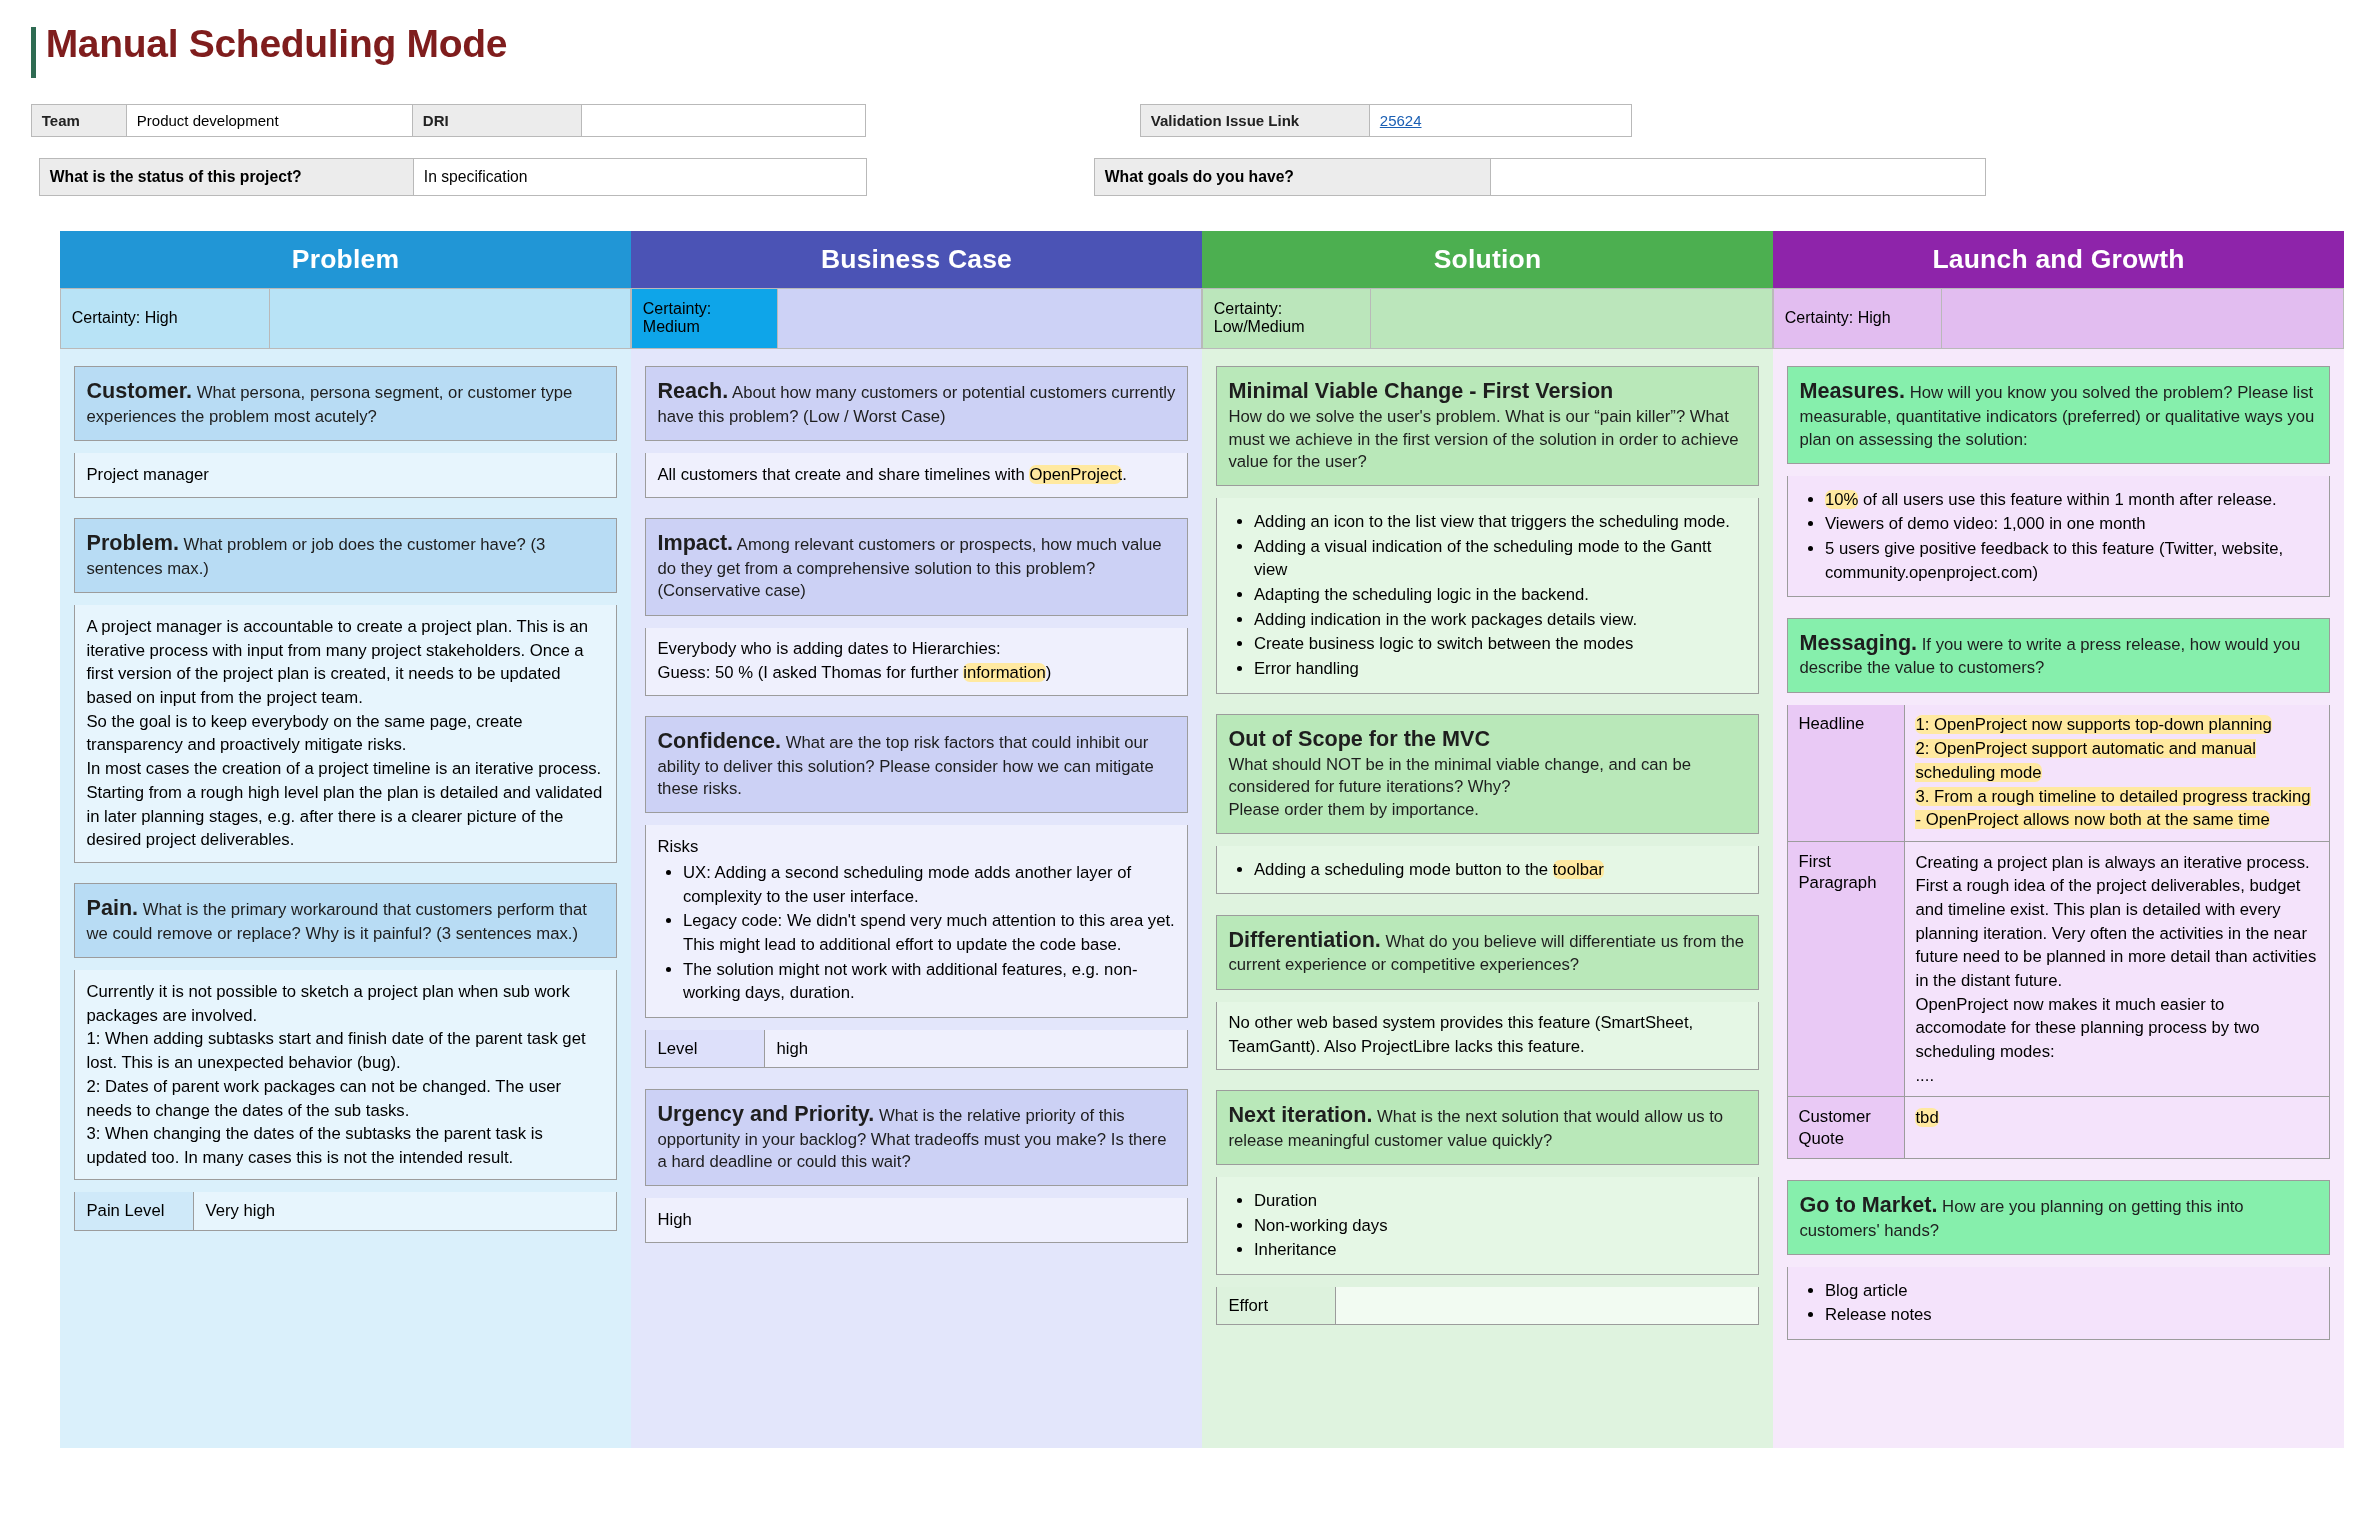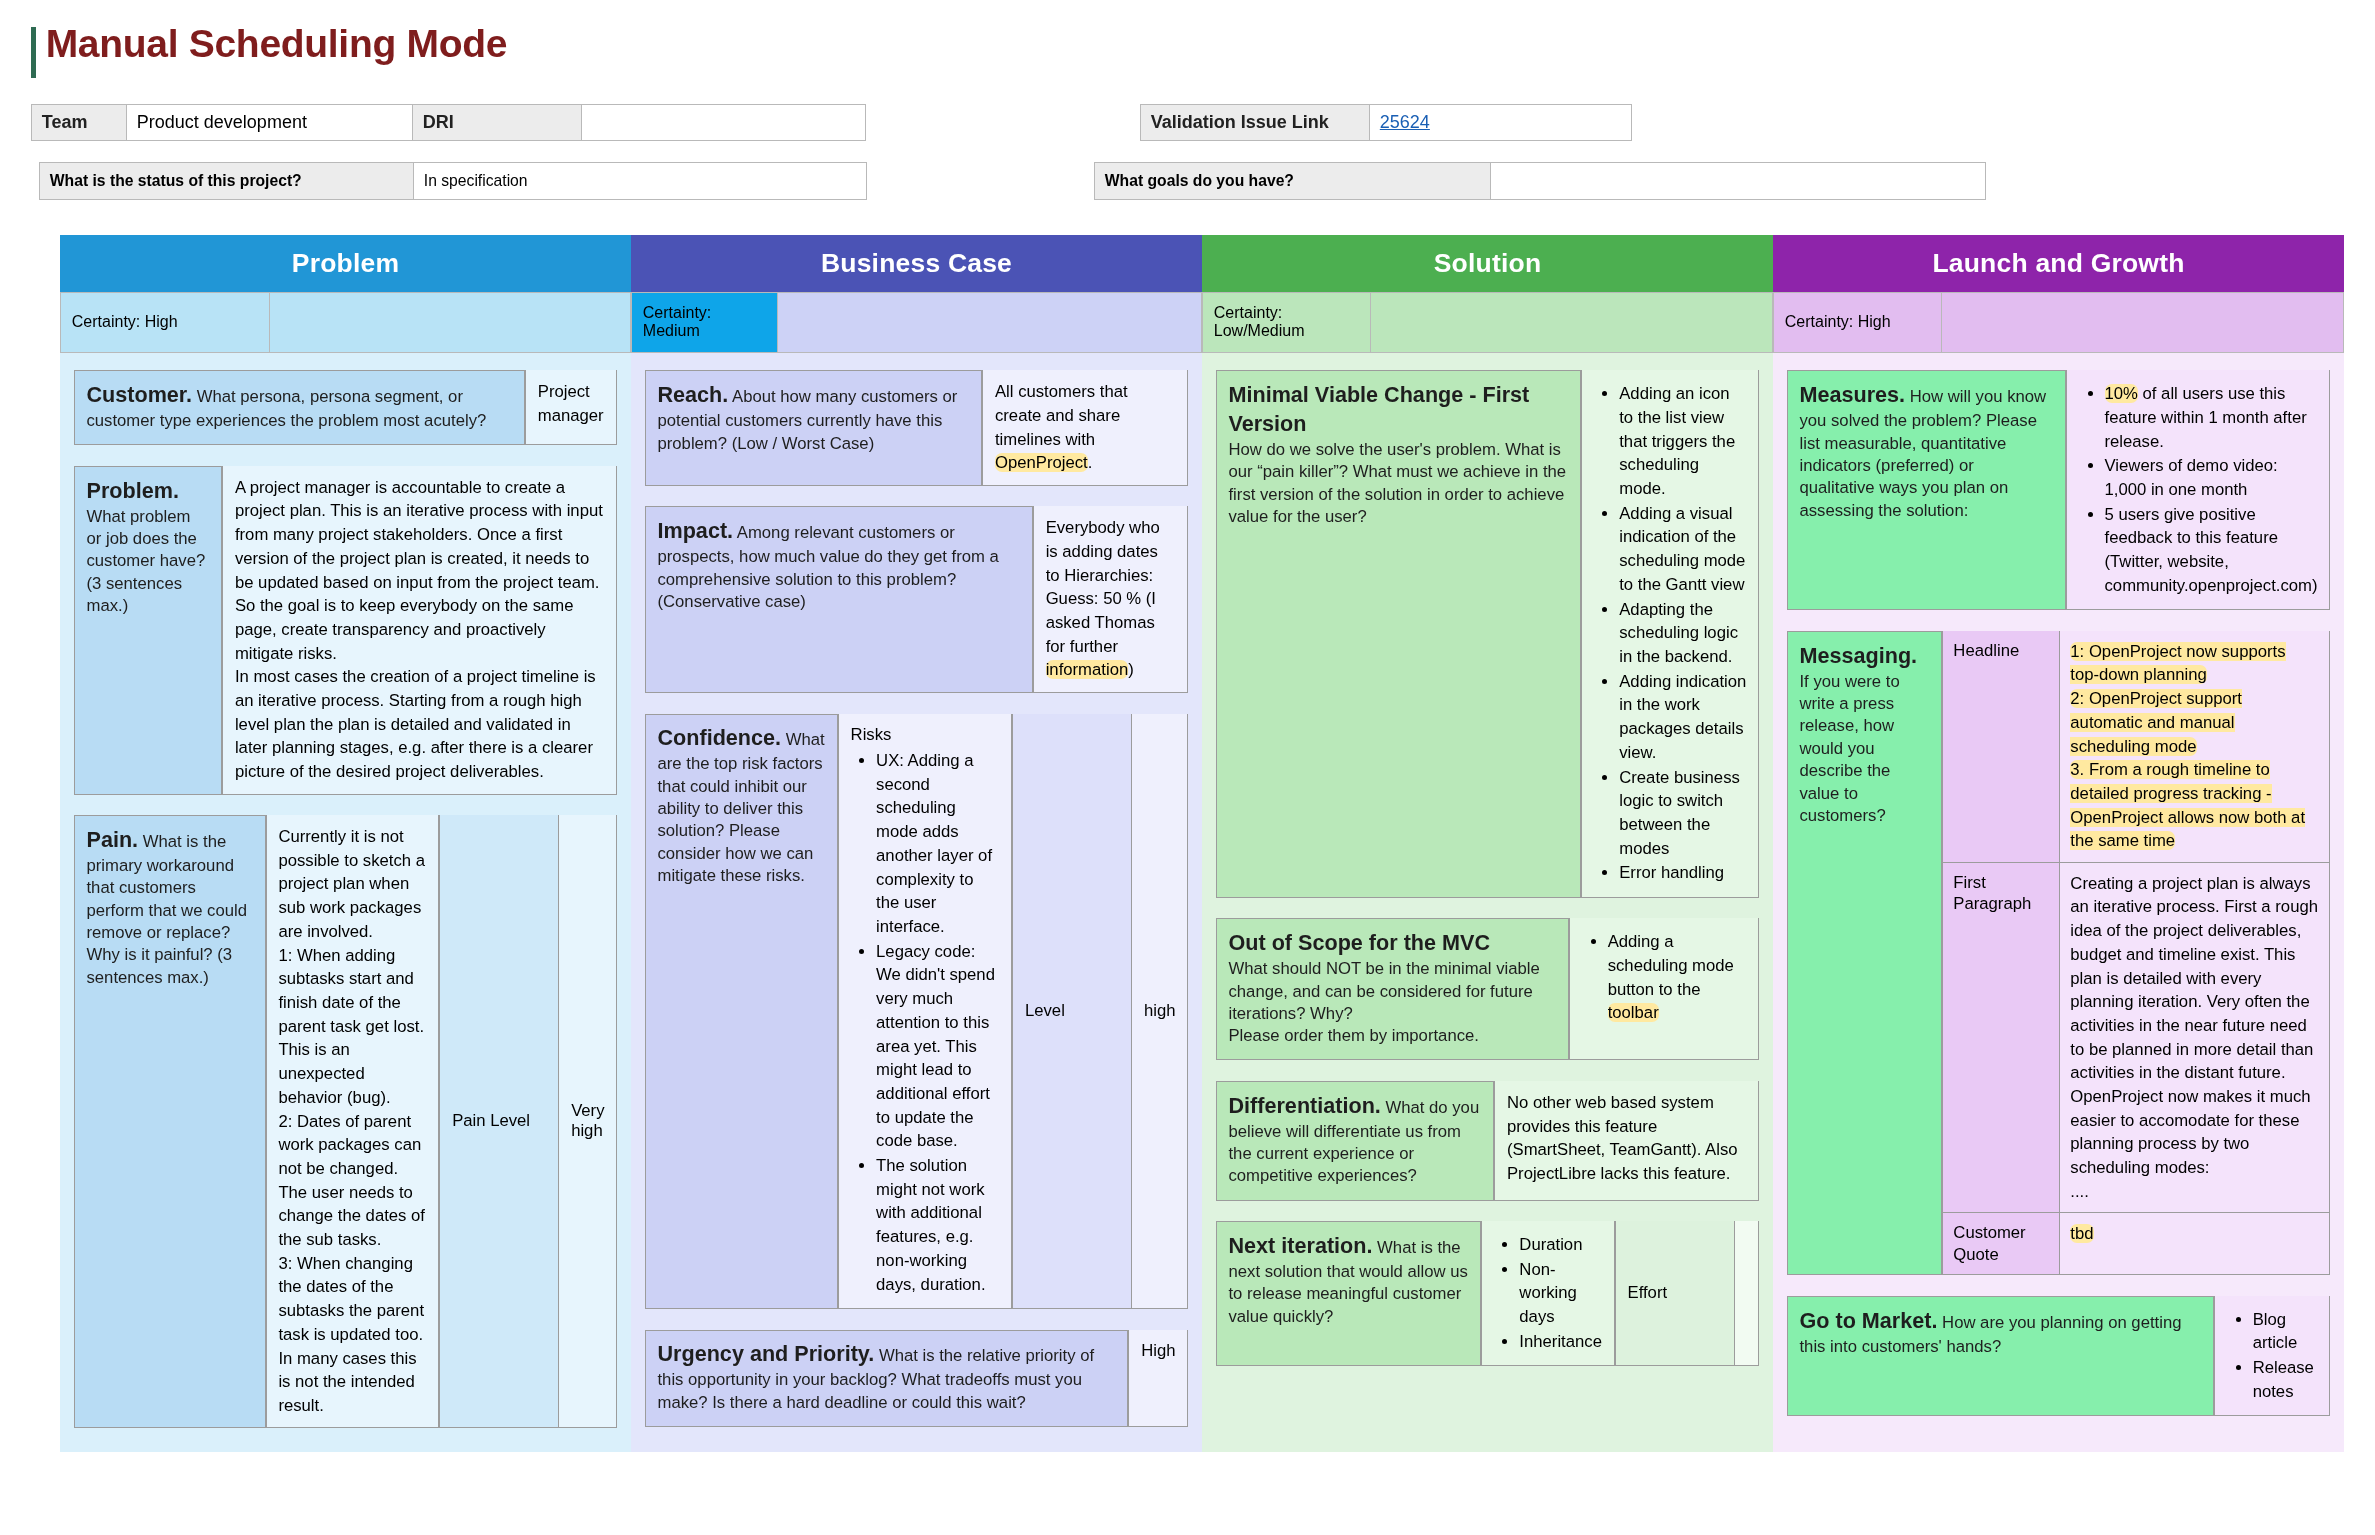--- a/index.html
+++ b/index.html
@@ -38,21 +38,21 @@
     color: #7f1d1d;
     letter-spacing: -0.3px;
     line-height: 1.05;
   }
 
   
   .meta-row1 {
     display: flex;
     align-items: stretch;
     margin-bottom: 21.6px;
-    font-size: 18px;
+    font-size: 15px;
   }
   .cell {
     border: 1px solid #b9b9b9;
     padding: 6.9px 9.8px;
     display: flex;
     align-items: center;
     min-height: 32px;
     background: #fff;
   }
   .cell.label {
@@ -158,21 +158,21 @@
 
   .col-body {
     padding: 17.6px 13.7px 17.6px 13.7px;
     display: flex;
     flex-direction: column;
     gap: 20.6px;
     flex: 1;
   }
 
   
-  .card { display: flex; flex-direction: row; }
+  .card { display: flex; flex-direction: column; gap: 12px; }
   .prompt {
     border: 1px solid #9c9c9c;
     padding: 9.8px 11.8px 11.8px 11.8px;
     font-size: 16.7px;
     line-height: 1.34;
     color: #1e1e1e;
   }
   .prompt .lead {
     font-size: 21.6px;
     font-weight: bold;

